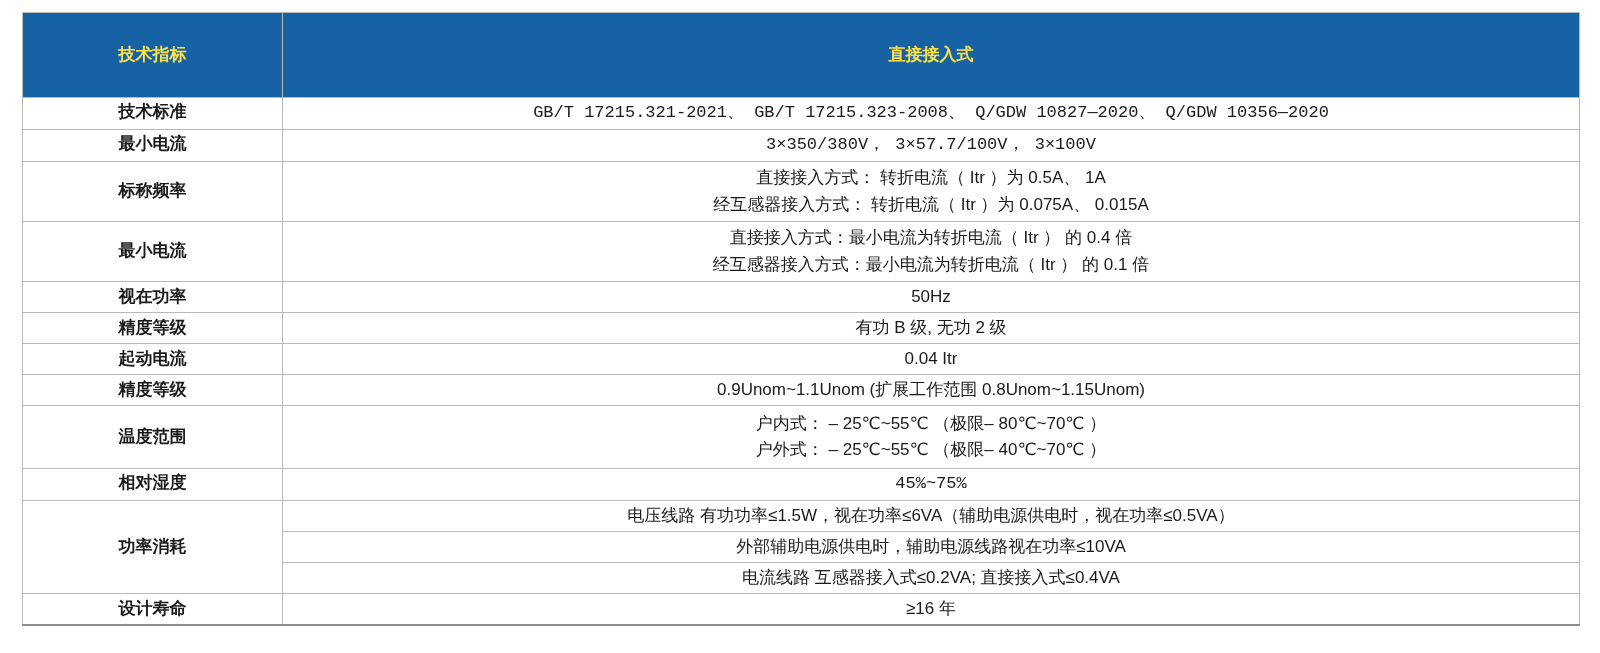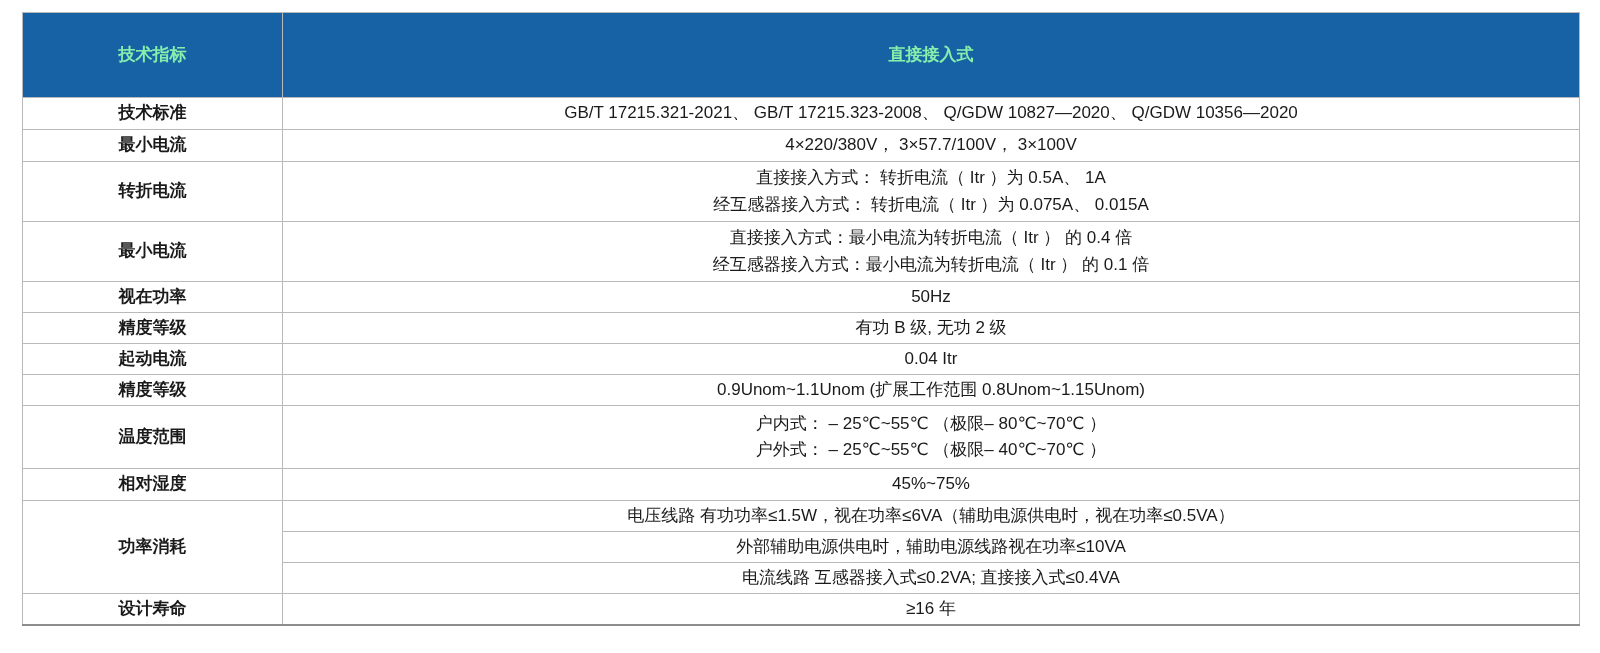--- a/index.html
+++ b/index.html
@@ -32,36 +32,36 @@
     text-align: center;
     vertical-align: middle;
     padding: 0 6px;
     font-size: 17px;
     line-height: 1.55;
     overflow: hidden;
   }
   col.c-label { width: 260px; }
   thead th {
     background: #1662A4;
-    color: #86efac;
+    color: #fde047;
     font-weight: bold;
     font-size: 18px;
     height: 84px;
     border-color: #b9b9b9;
   }
   td.label-cell {
     font-weight: bold;
     font-size: 17px;
     background: #ffffff;
   }
   td.value-cell {
     font-weight: normal;
   }
   tr.h-single td   { height: 30px; }
-  tr.h-single2 td  { height: 31px; }
+  tr.h-single2 td  { height: 31px; font-family: Liberation Mono, monospace; }
   tr.h-double td   { height: 59px; }
   tr.h-temp td     { height: 62px; }
   .value-line { display: block; }
 </style>
 </head>
 <body>
 
 <div class="page">
   <table class="spec-table">
     <colgroup>
@@ -74,24 +74,24 @@
         <th>直接接入式</th>
       </tr>
     </thead>
     <tbody>
       <tr class="h-single2">
         <td class="label-cell">技术标准</td>
         <td class="value-cell">GB/T 17215.321-2021、 GB/T 17215.323-2008、 Q/GDW 10827—2020、 Q/GDW 10356—2020</td>
       </tr>
       <tr class="h-single2">
         <td class="label-cell">最小电流</td>
-        <td class="value-cell">4×220/380V， 3×57.7/100V， 3×100V</td>
+        <td class="value-cell">3×350/380V， 3×57.7/100V， 3×100V</td>
       </tr>
       <tr class="h-double">
-        <td class="label-cell">转折电流</td>
+        <td class="label-cell">标称频率</td>
         <td class="value-cell">
           <span class="value-line">直接接入方式： 转折电流（ Itr ）为 0.5A、 1A</span>
           <span class="value-line">经互感器接入方式： 转折电流（ Itr ）为 0.075A、 0.015A</span>
         </td>
       </tr>
       <tr class="h-double">
         <td class="label-cell">最小电流</td>
         <td class="value-cell">
           <span class="value-line">直接接入方式：最小电流为转折电流（ Itr ） 的 0.4 倍</span>
           <span class="value-line">经互感器接入方式：最小电流为转折电流（ Itr ） 的 0.1 倍</span>

